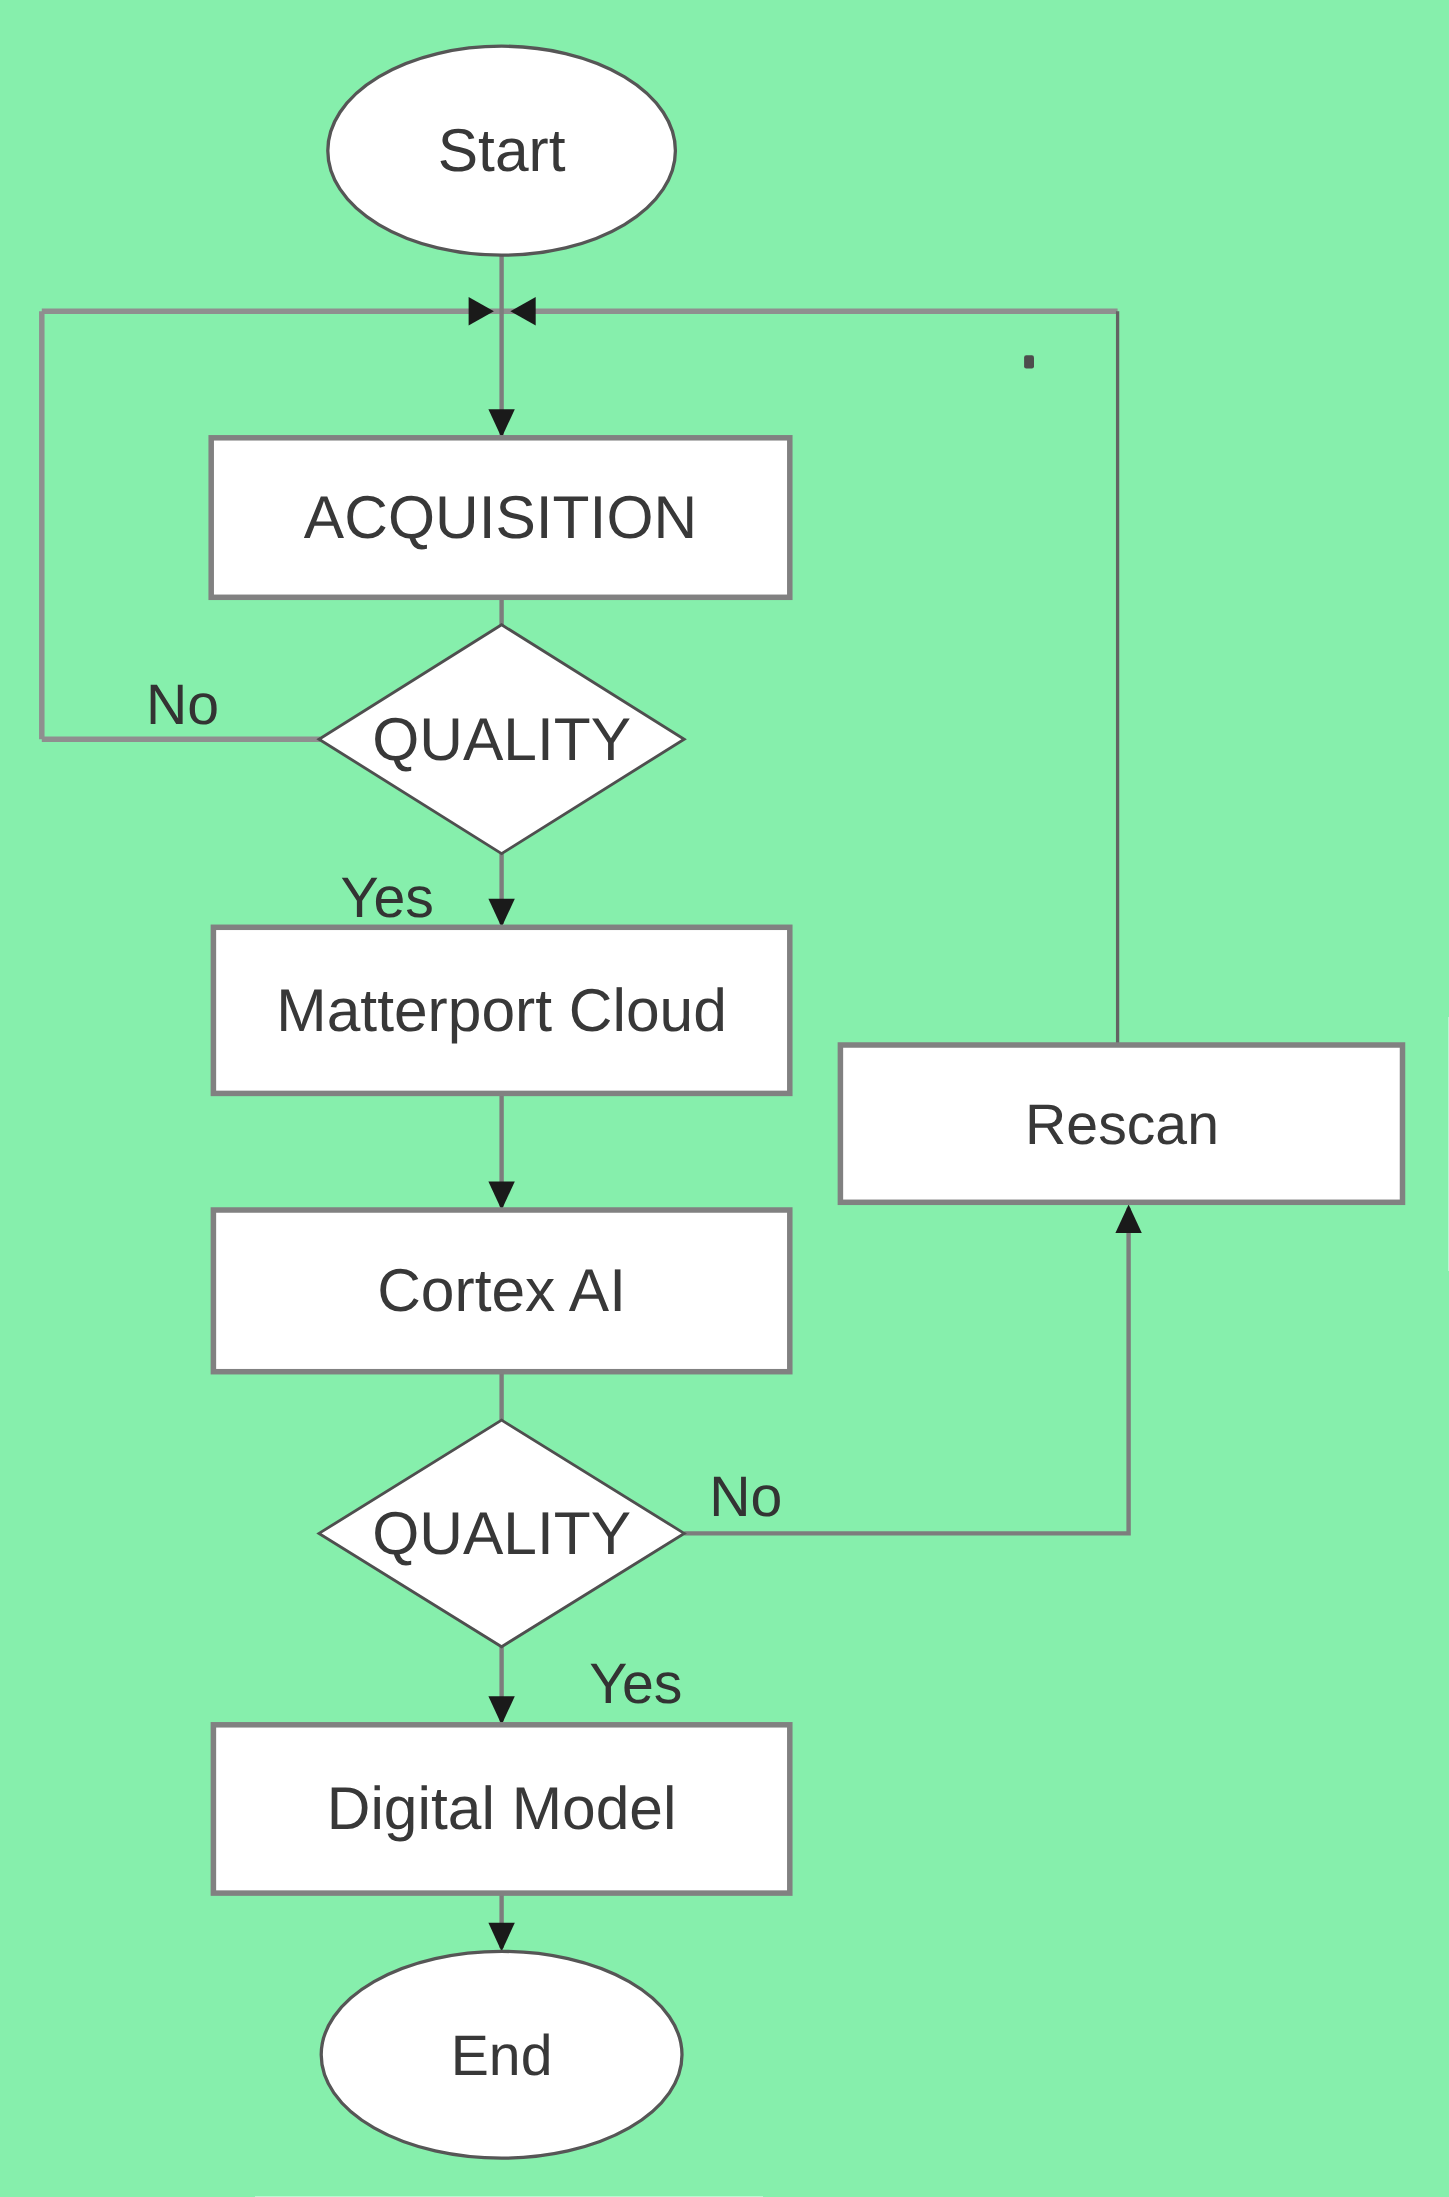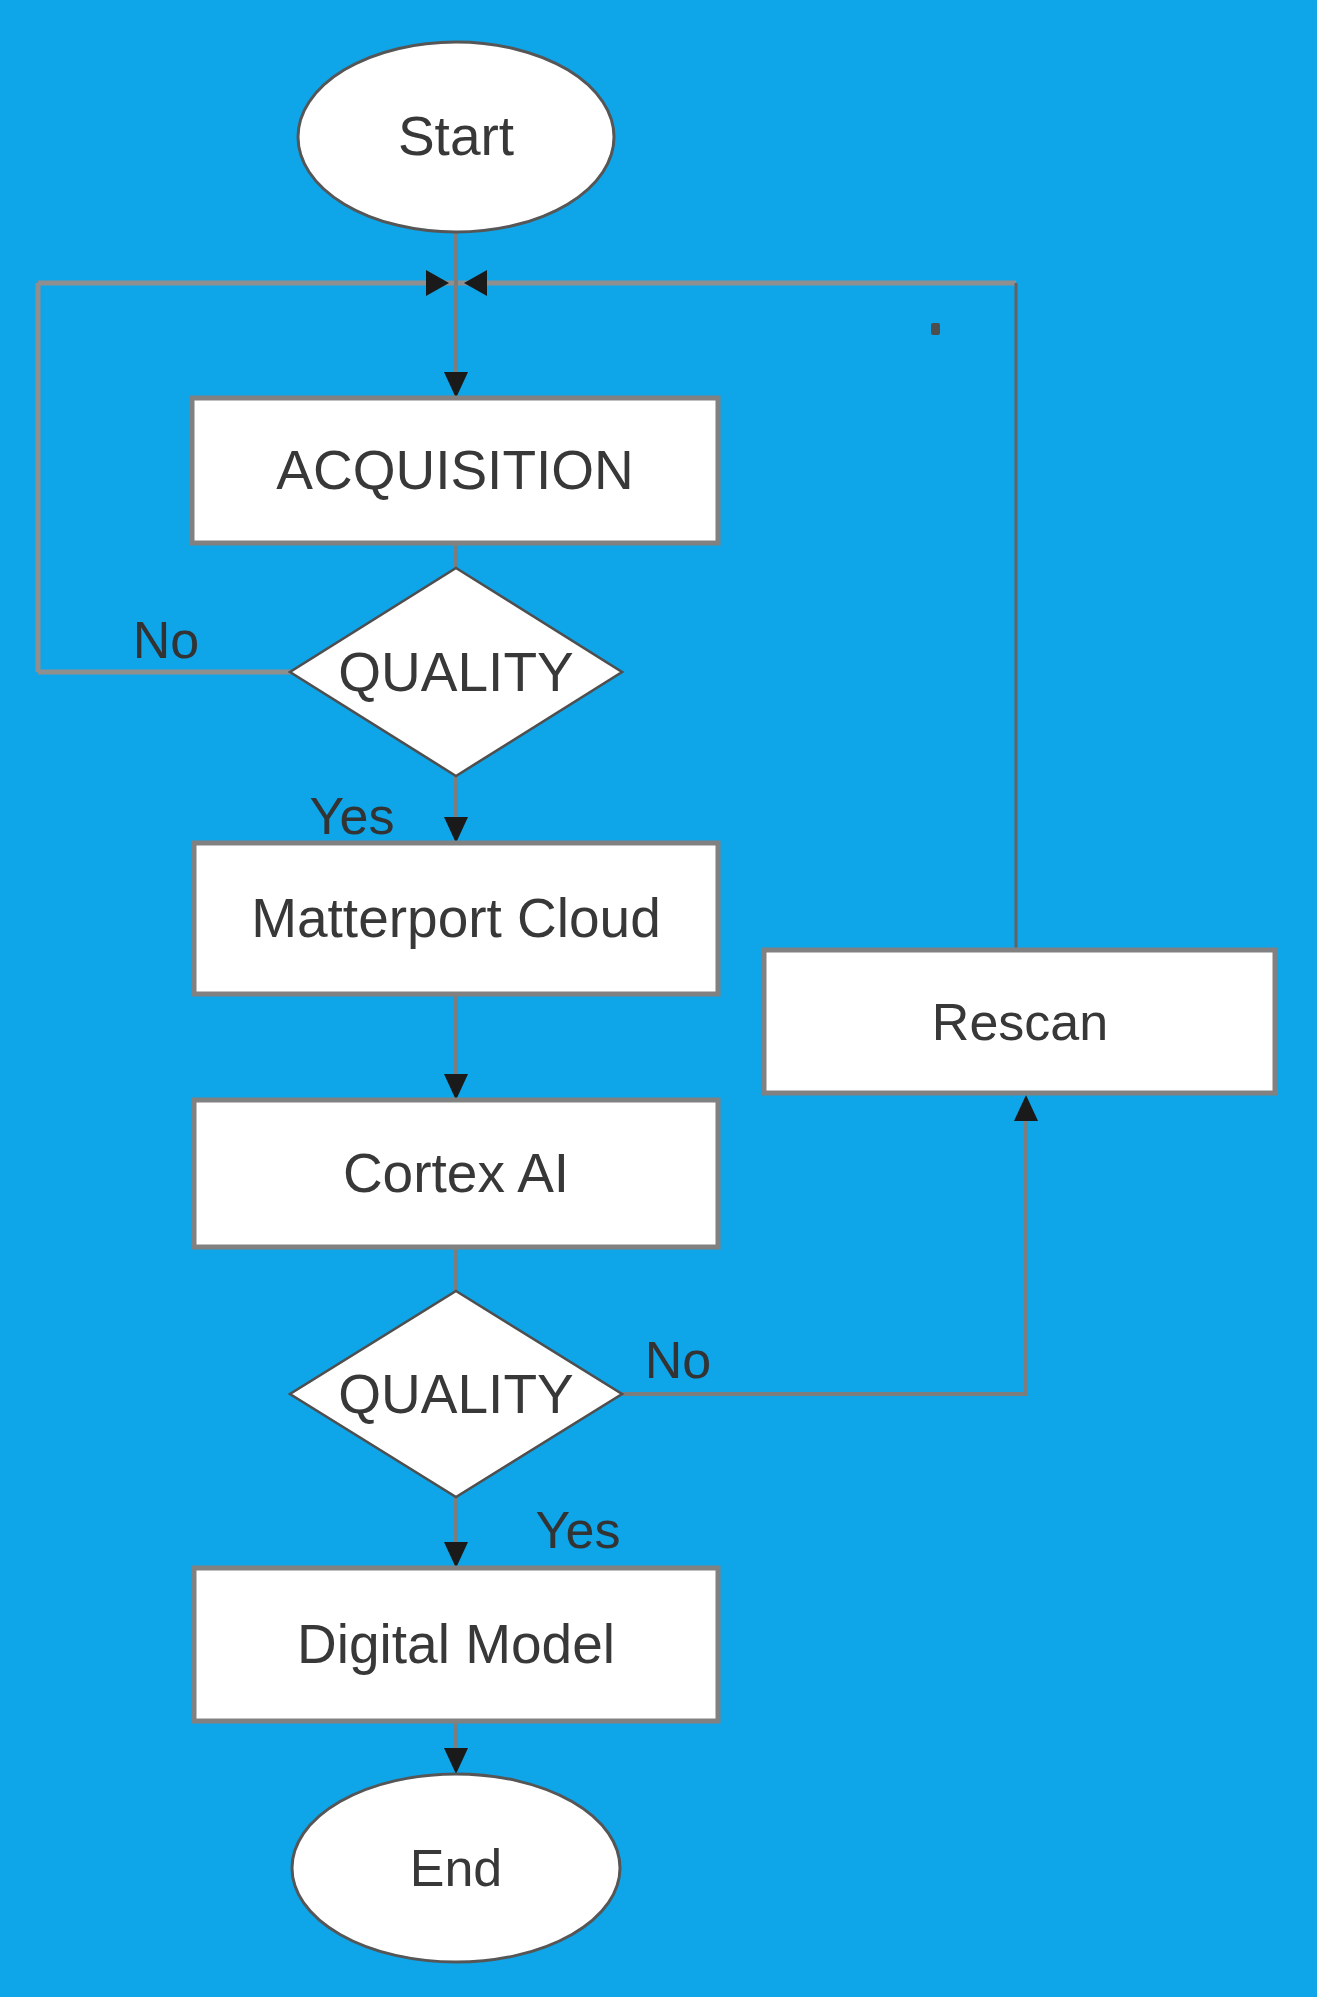--- a/index.html
+++ b/index.html
@@ -4,21 +4,21 @@
 <style>
   html, body {
     margin: 0;
     padding: 0;
     background: #ffffff;
   }
   .canvas {
     position: relative;
     width: 1317px;
     height: 1997px;
-    background: #0ea5e9;
+    background: #86efac;
     overflow: hidden;
   }
   svg { display: block; }
   .node-label {
     font-family: "Liberation Sans", sans-serif;
     fill: #383838;
     text-anchor: middle;
   }
   .lbl-55 { font-size: 55px; }
   .lbl-52 { font-size: 52px; }

